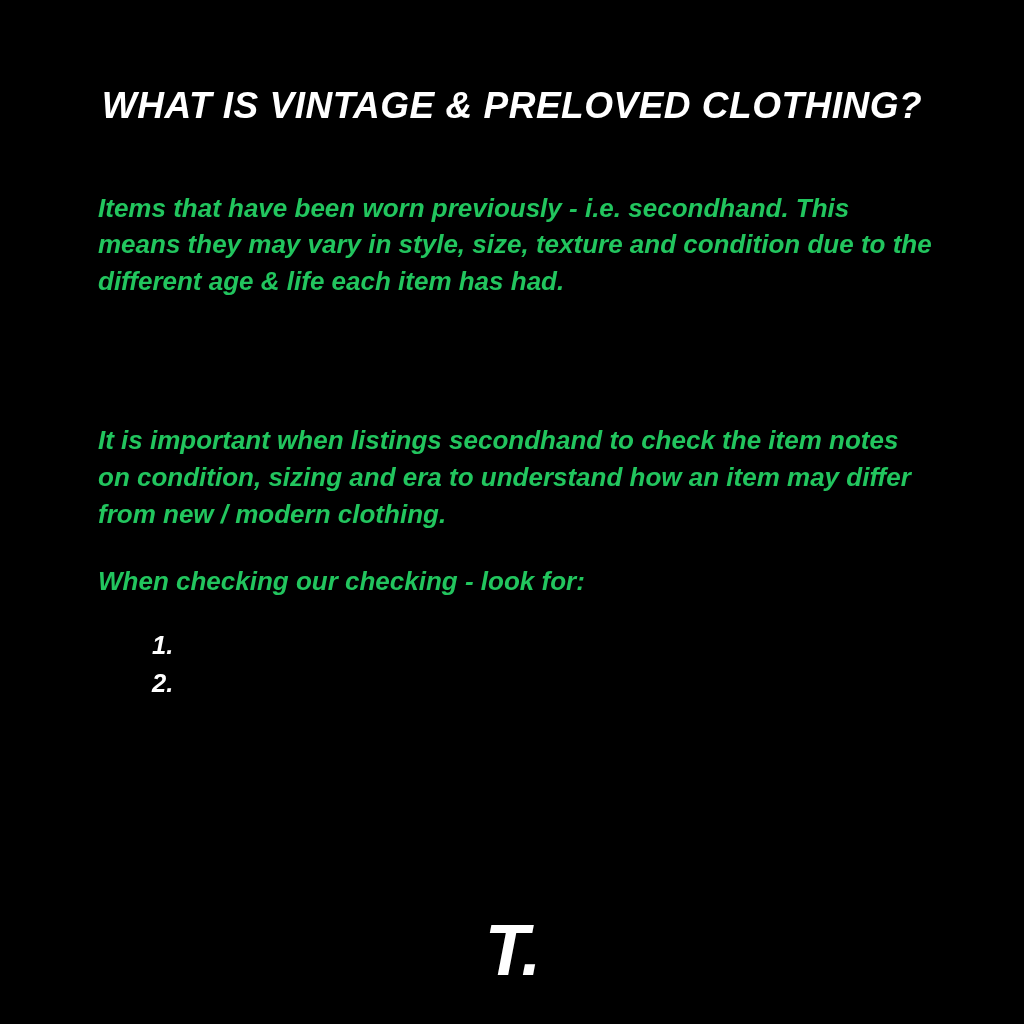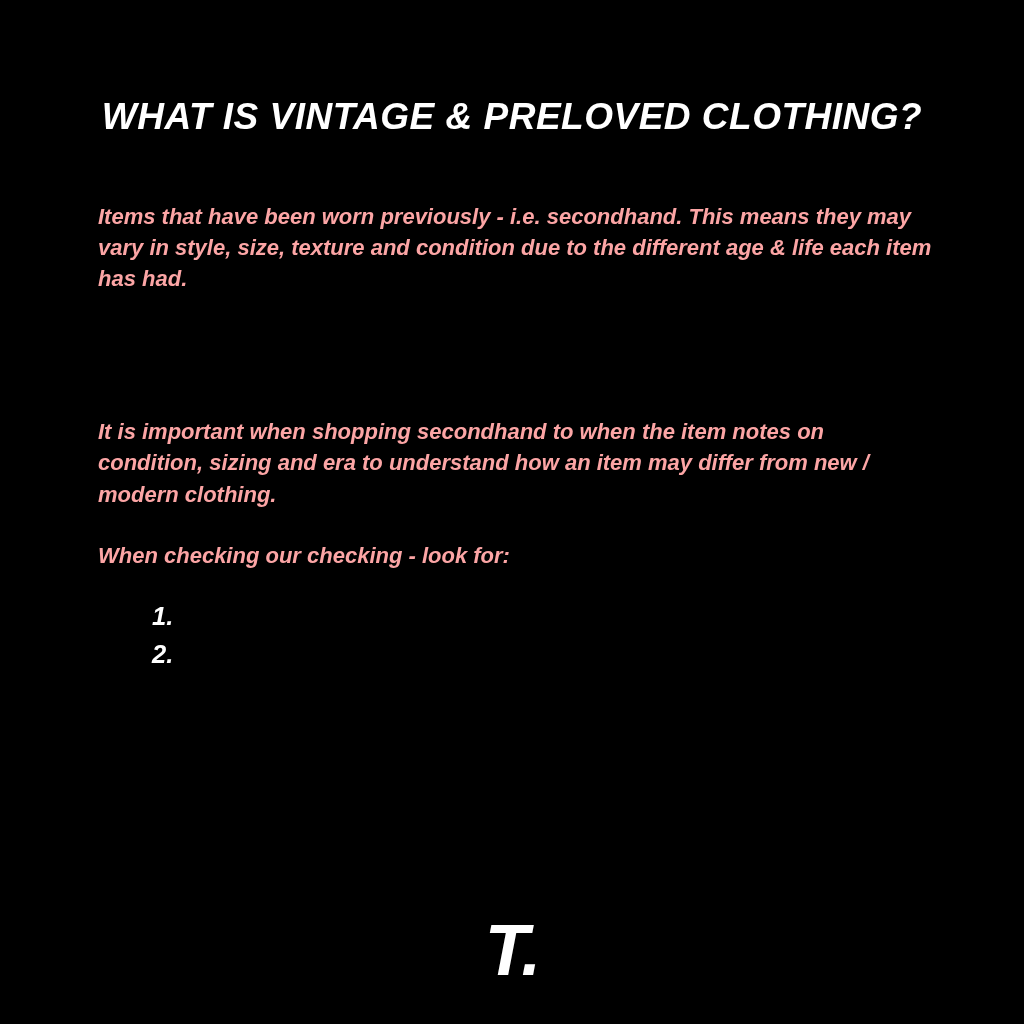--- a/index.html
+++ b/index.html
@@ -12,21 +12,21 @@
     width: 1024px;
     height: 1024px;
     background: #000000;
     color: #ffffff;
     font-family: "Liberation Sans", sans-serif;
     overflow: hidden;
   }
   .content {
     position: absolute;
     left: 0;
-    top: 16px;
+    top: 5px;
     width: 1024px;
     height: 735px;
     box-sizing: border-box;
     padding: 72px 74px 0 74px;
   }
   .heading {
     font-weight: bold;
     font-style: italic;
     font-size: 37px;
     line-height: 1.15;
@@ -43,23 +43,23 @@
     margin-top: 0;
     padding-top: 0;
   }
   .spacer-1 { height: 62px; }
   .spacer-2 { height: 70px; }
   .spacer-3 { height: 52px; }
   .spacer-4 { height: 30px; }
   .body-text {
     font-weight: bold;
     font-style: italic;
-    font-size: 22px;
+    font-size: 26px;
     line-height: 1.42;
-    color: #fca5a5;
+    color: #22c55e;
     margin: 0;
     padding-left: 24px;
     padding-right: 18px;
   }
   .heading-2-wrap {
     padding-left: 34px;
     padding-right: 34px;
   }
   .list {
     margin: 26px 0 0 0;
@@ -108,21 +108,21 @@
 
     <div class="spacer-1"></div>
 
     <p class="body-text">Items that have been worn previously - i.e. secondhand. This means they may vary in style, size, texture and condition due to the different age &amp; life each item has had.</p>
 
     <div class="spacer-2"></div>
 
 
     <div class="spacer-3"></div>
 
-    <p class="body-text">It is important when shopping secondhand to when the item notes on condition, sizing and era to understand how an item may differ from new / modern clothing.</p>
+    <p class="body-text">It is important when listings secondhand to check the item notes on condition, sizing and era to understand how an item may differ from new / modern clothing.</p>
 
     <div class="spacer-4"></div>
 
     <p class="body-text">When checking our checking - look for:</p>
 
     <ol class="list">
       <li class="list-item">
         <span class="list-num">1.</span>
       </li>
       <li class="list-item">

